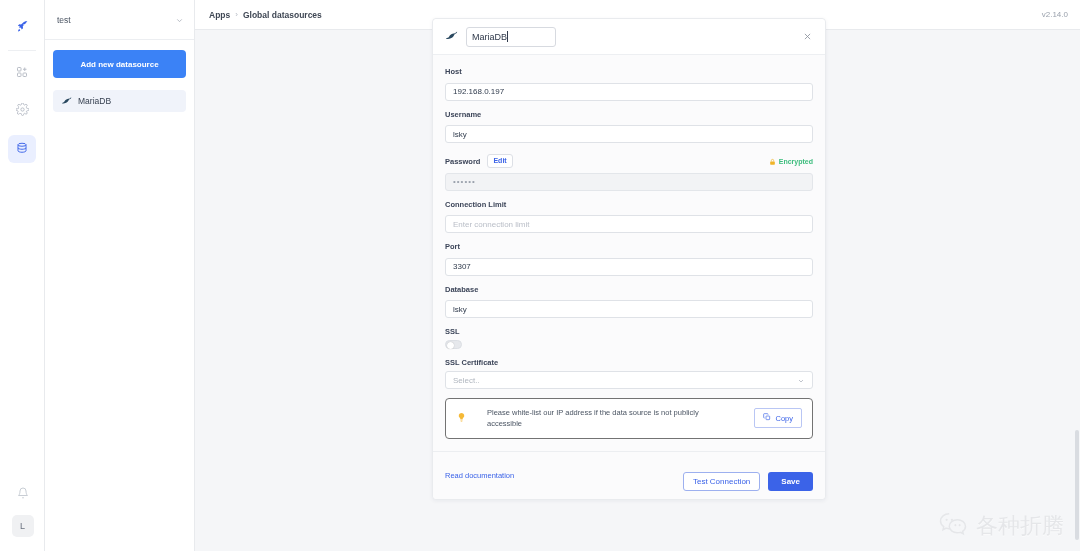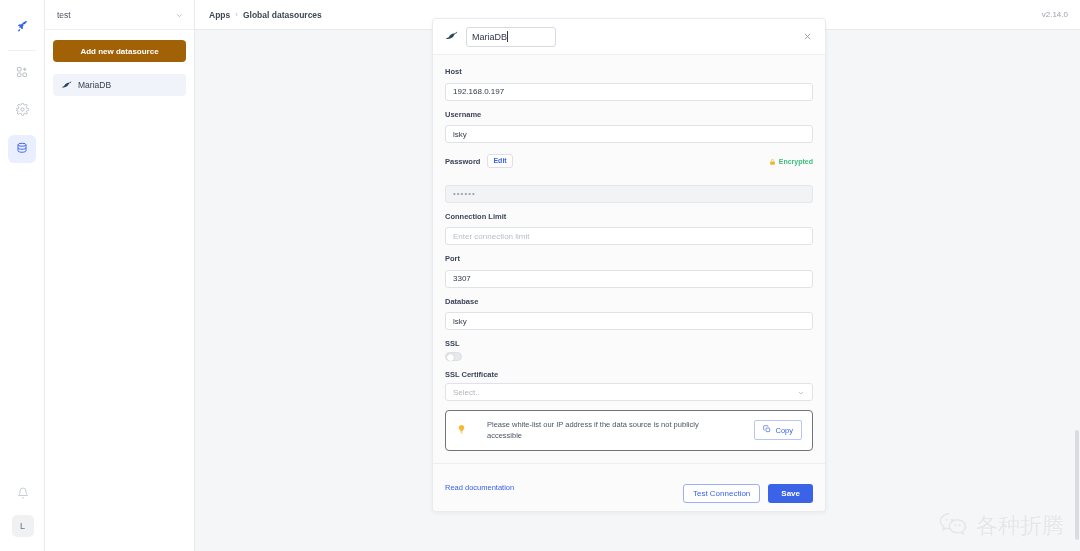--- a/index.html
+++ b/index.html
@@ -42,28 +42,28 @@
   }
 
   
   .panel {
     width: 150px; height: 551px; background: #ffffff;
     border-right: 1px solid #e8eaed;
     flex: 0 0 150px;
     display: flex; flex-direction: column;
   }
   .panel-head {
-    height: 30px; border-bottom: 1px solid #eceef1;
+    height: 40px; border-bottom: 1px solid #eceef1;
     display: flex; align-items: center; justify-content: space-between;
     padding: 0 10px 0 12px;
   }
   .panel-head-label { font-size: 8.5px; color: #4b5563; }
   .panel-body { padding: 10px 8px; }
   .add-btn {
-    width: 100%; height: 22px; background: #a16207; color: #ffffff;
+    width: 100%; height: 28px; background: #3b82f6; color: #ffffff;
     border: none; border-radius: 4px; font-size: 8px; font-weight: bold;
     font-family: "Liberation Sans", sans-serif; cursor: pointer;
     display: flex; align-items: center; justify-content: center;
   }
   .ds-item {
     margin-top: 12px; height: 22px; background: #f0f3fa; border-radius: 4px;
     display: flex; align-items: center; gap: 6px; padding: 0 8px; cursor: pointer;
   }
   .ds-item-label { font-size: 8.5px; color: #374151; }
 
@@ -110,21 +110,21 @@
   .field { margin-bottom: 9px; }
   .flabel { font-size: 7.5px; font-weight: bold; color: #3b4458; margin-bottom: 4px; display: block; }
   .finput {
     width: 100%; height: 18px; border: 1px solid #dfe2e7; border-radius: 3px;
     background: #ffffff; font-size: 8px; color: #2f3a4c; padding: 0 7px;
     font-family: "Liberation Sans", sans-serif;
   }
   .finput::placeholder { color: #b9bec7; }
   .finput.disabled { background: #f2f3f5; border-color: #e3e6ea; color: #9aa1ac; letter-spacing: 1px; }
 
-  .pwd-row { display: flex; align-items: center; gap: 7px; margin-bottom: 12px; }
+  .pwd-row { display: flex; align-items: center; gap: 7px; margin-bottom: 0; }
   .edit-btn {
     border: 1px solid #dde0e6; background: #fff; border-radius: 3px;
     color: #3b63e8; font-size: 7px; font-weight: bold; padding: 2px 5px;
     font-family: "Liberation Sans", sans-serif; cursor: pointer; line-height: 1.2;
   }
   .enc { margin-left: auto; display: flex; align-items: center; gap: 3px; }
   .enc-text { font-size: 7px; font-weight: bold; color: #3dbd7d; }
 
   .toggle {
     width: 17px; height: 9px; border-radius: 5px; background: #e6e8ec;

